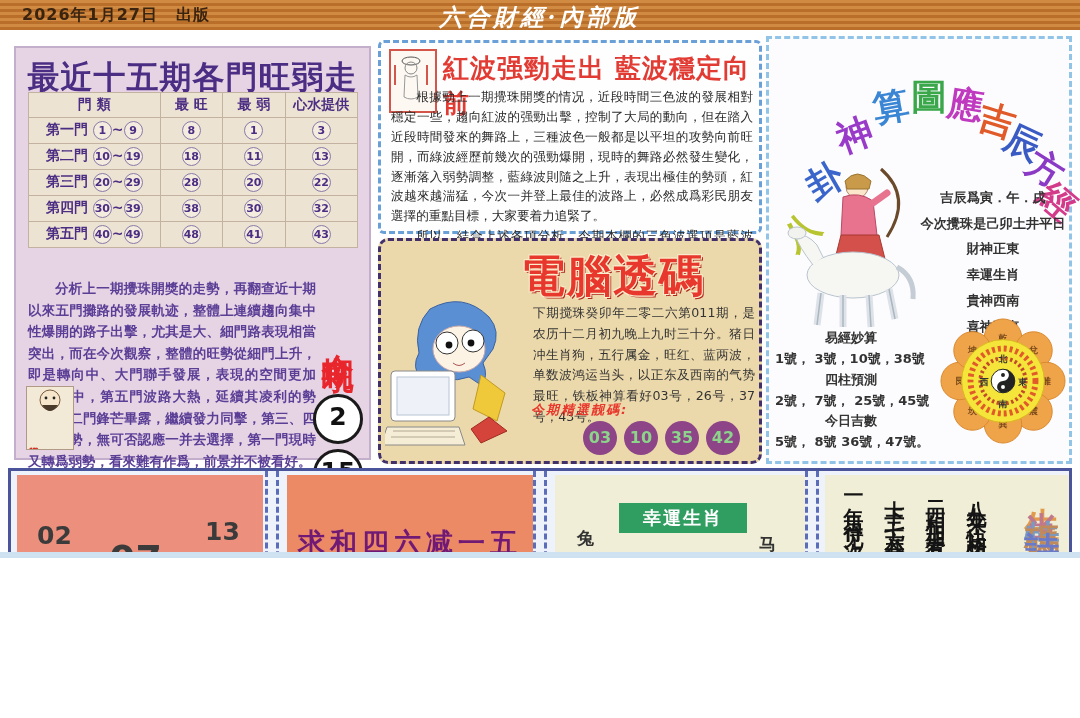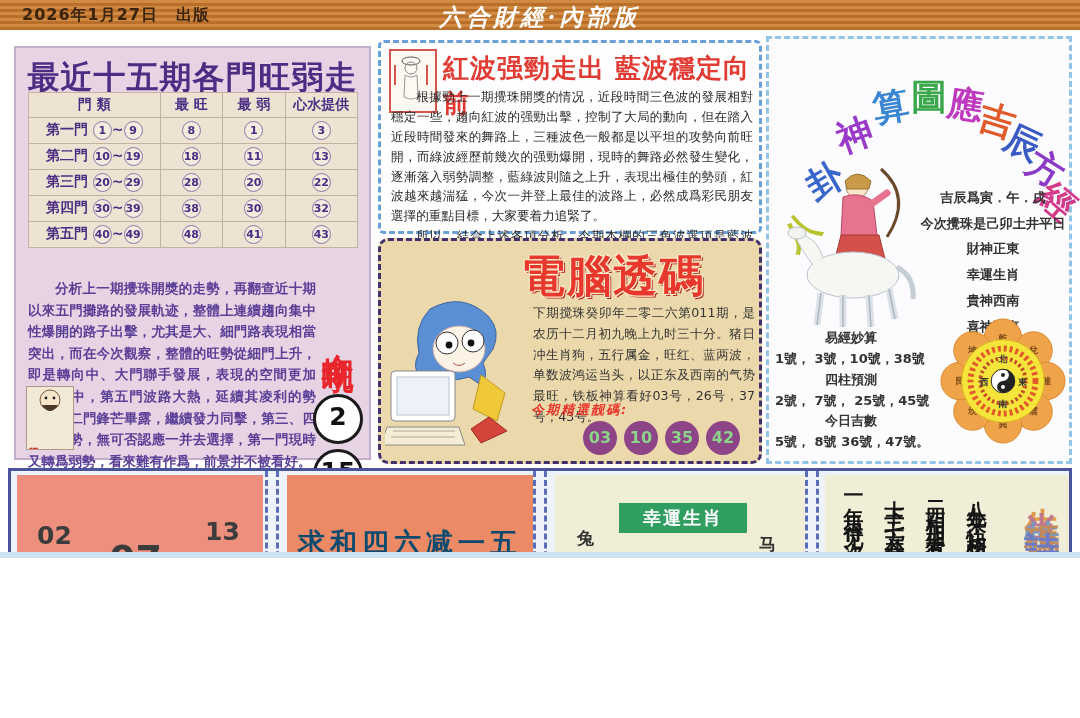--- a/index.html
+++ b/index.html
@@ -87,21 +87,21 @@
   .b1 .num-big{font-size:38px;}
   .b1-strip{position:absolute;left:0;bottom:0;width:100%;height:50px;
     background:linear-gradient(180deg,#c2d9ec,#9cc2e2);}
   .b1-stripball{position:absolute;left:-8px;top:6px;width:40px;height:40px;border-radius:50%;
     background:radial-gradient(circle at 35% 30%,#f8d080,#ec9a2e);}
   .b1-striptxt{position:absolute;left:34px;top:8px;font-size:26px;font-weight:900;color:#f2f4f6;
     font-style:italic;letter-spacing:1px;text-shadow:1px 1px 2px #7a9ab8;}
   .b1-corner{position:absolute;left:6px;top:200px;font-size:22px;font-weight:bold;color:#8a9aa8;}
   .b2-title{position:absolute;left:0;top:12px;width:100%;text-align:center;font-size:23px;font-weight:900;
     font-style:italic;color:#5a55b8;letter-spacing:5px;font-family:"DejaVu Serif",serif;}
-  .b2-line{position:absolute;left:0;width:100%;text-align:center;font-size:27px;font-weight:900;color:#0c4a6e;
+  .b2-line{position:absolute;left:0;width:100%;text-align:center;font-size:27px;font-weight:900;color:#701a75;
     letter-spacing:5px;font-family:"DejaVu Serif",serif;}
   .b2-win{position:absolute;font-size:22px;font-weight:900;color:#2f9e5a;font-family:"DejaVu Serif",serif;}
   .b2-ball{position:absolute;width:40px;height:40px;border-radius:50%;
     background:radial-gradient(circle at 38% 32%,#ffffff 35%,#b8cce8 70%,#5574b0);
     border:1px solid #4a66a0;color:#222;font-size:17px;font-weight:bold;text-align:center;line-height:40px;}
   .b3-badge{position:absolute;left:64px;top:8px;background:#2f9e60;color:#fff;font-size:18px;font-weight:bold;
     padding:3px 24px;letter-spacing:2px;margin-top:20px;}
   .zd{position:absolute;font-size:17px;font-weight:bold;color:#333;font-family:"DejaVu Serif",serif;}
   .zd-sm{font-size:13px;color:#666;}
   .zd-center{position:absolute;left:86px;top:106px;width:66px;height:48px;border:1px solid #888;border-radius:50%;

